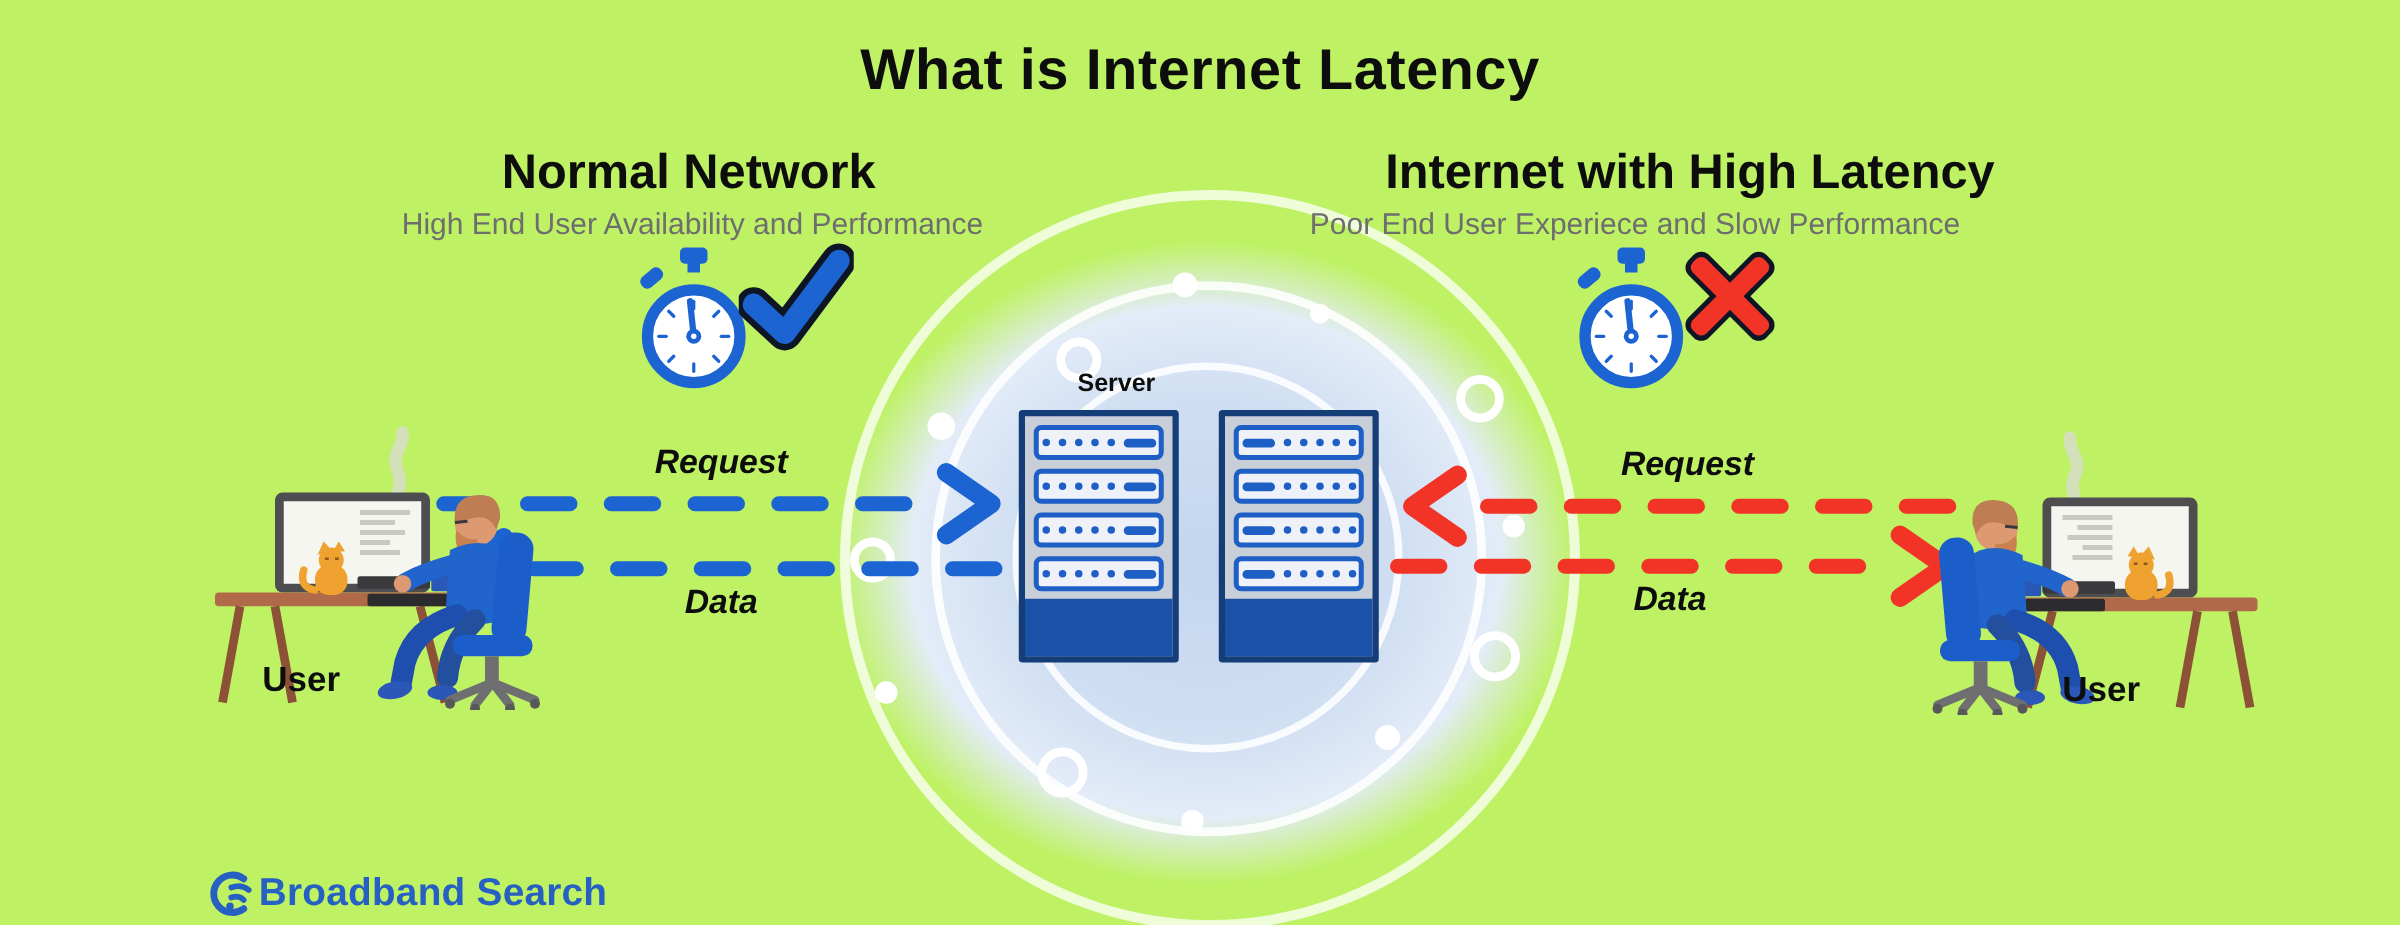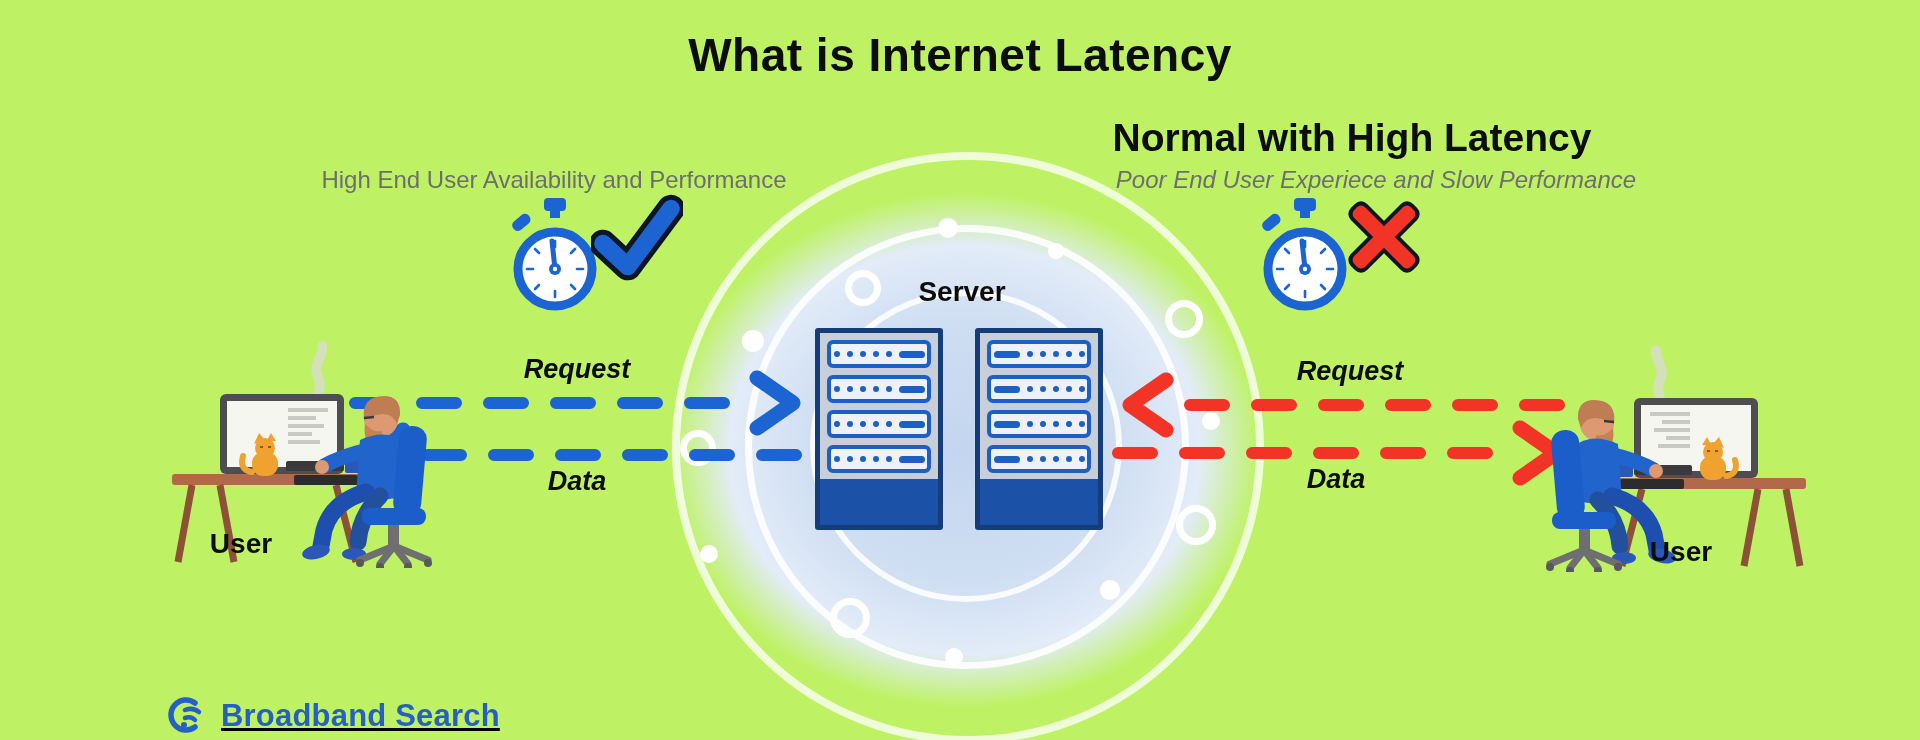--- a/index.html
+++ b/index.html
@@ -19,32 +19,32 @@
   .node{position:absolute;border-radius:50%;background:#fff;}
   .node-o{position:absolute;border-radius:50%;border:7px solid #fff;background:transparent;}
   
   .title{position:absolute;top:28px;left:0;width:100%;text-align:center;
     font-size:46px;font-weight:bold;color:var(--heading-text);letter-spacing:.5px;}
   .col-heading{position:absolute;top:116px;width:800px;text-align:center;
     font-size:39px;font-weight:bold;color:var(--heading-text);}
   .col-heading.left{left:151px;} .col-heading.right{left:952px;}
   .col-sub{position:absolute;top:166px;width:800px;text-align:center;
     font-size:24px;color:var(--subtitle-text);}
-  .col-sub.left{left:154px;} .col-sub.right{left:976px;font-style:italic;}
+  .col-sub.left{left:154px;} .col-sub.right{left:908px;}
   
   .status-icon{position:absolute;display:flex;align-items:flex-start;}
   #status-left{left:505px;top:196px;}
   #status-right{left:1255px;top:196px;}
   .stopwatch{width:100px;height:116px;color:var(--normal-arrow);}
   .mark{width:92px;height:92px;margin-left:-14px;margin-top:-4px;}
   .mark.check{color:var(--normal-arrow);}
   .mark.cross{color:var(--latency-arrow);width:86px;height:86px;margin-top:-2px;}
   
-  .server-label{position:absolute;left:862px;top:276px;width:200px;text-align:center;
-    font-size:28px;font-weight:bold;color:var(--heading-text);}
+  .server-label{position:absolute;left:862px;top:296px;width:200px;
+    font-size:20px;font-weight:bold;color:var(--heading-text);}
   .racks{position:absolute;left:815px;top:328px;display:flex;gap:32px;}
   .rack{position:relative;width:128px;height:202px;box-sizing:border-box;
     background:var(--server-body);border:5px solid var(--server-frame);border-radius:3px;}
   .rack-rows{position:absolute;left:7px;right:7px;top:7px;bottom:52px;
     display:flex;flex-direction:column;gap:7px;}
   .srv-row{flex:1;background:#eef1f8;border:4px solid var(--server-row-border);border-radius:6px;
     display:flex;align-items:center;justify-content:center;gap:7px;}
   .srv-dot{width:6px;height:6px;border-radius:50%;background:var(--server-row-border);}
   .srv-dash{width:26px;height:7px;border-radius:4px;background:var(--server-row-border);}
   .rack-base{position:absolute;left:0;right:0;bottom:0;height:46px;background:var(--server-base);}
@@ -61,21 +61,21 @@
   #lbl-req-right{left:1265px;top:356px;width:170px;}
   #lbl-data-right{left:1251px;top:464px;width:170px;}
   
   .user-scene{position:absolute;width:270px;height:240px;}
   #user-left{left:168px;top:328px;}
   #user-right{left:1540px;top:332px;transform:scaleX(-1);}
   .user-label{position:absolute;text-align:center;font-size:28px;font-weight:bold;color:var(--heading-text);}
   #user-label-left{left:161px;top:528px;width:160px;}
   #user-label-right{left:1601px;top:536px;width:160px;}
   
-  .brand{position:absolute;left:165px;top:694px;display:flex;align-items:flex-end;gap:16px;text-decoration:underline;}
+  .brand{position:absolute;left:165px;top:694px;display:flex;align-items:center;gap:2px;}
   .brand-text{font-size:31px;font-weight:bold;color:var(--brand-blue);letter-spacing:.2px;}
 </style>
 </head>
 <body>
 
 <div id="canvas">
 
   <div class="glow"></div>
   <div class="ring ring3"></div>
   <div class="ring ring2"></div>
@@ -88,22 +88,23 @@
   <div class="node" style="left:1202px;top:412px;width:18px;height:18px;"></div>
   <div class="node-o" style="left:1176px;top:505px;width:26px;height:26px;"></div>
   <div class="node" style="left:1100px;top:580px;width:20px;height:20px;"></div>
   <div class="node-o" style="left:830px;top:598px;width:26px;height:26px;"></div>
   <div class="node" style="left:700px;top:545px;width:18px;height:18px;"></div>
   <div class="node" style="left:945px;top:648px;width:18px;height:18px;"></div>
   <div class="node-o" style="left:680px;top:430px;width:22px;height:22px;"></div>
 
   <div class="title">What is Internet Latency</div>
 
+  <div class="col-heading left">Normal Network</div>
   <div class="col-sub left">High End User Availability and Performance</div>
-  <div class="col-heading right">Normal with High Latency</div>
+  <div class="col-heading right">Internet with High Latency</div>
   <div class="col-sub right">Poor End User Experiece and Slow Performance</div>
 
   <div class="status-icon" id="status-left">
     <svg class="stopwatch" viewBox="0 0 100 116">
       <rect x="39" y="2" width="22" height="13" rx="4" fill="currentColor"></rect>
       <rect x="45" y="13" width="10" height="9" fill="currentColor"></rect>
       <rect x="6" y="21" width="20" height="11" rx="5" fill="currentColor" transform="rotate(-40 16 26)"></rect>
       <circle cx="50" cy="73" r="37" fill="#fff" stroke="currentColor" stroke-width="9"></circle>
       <g stroke="currentColor" stroke-width="2.6" stroke-linecap="round">
         <line x1="50" y1="45" x2="50" y2="51"></line>

